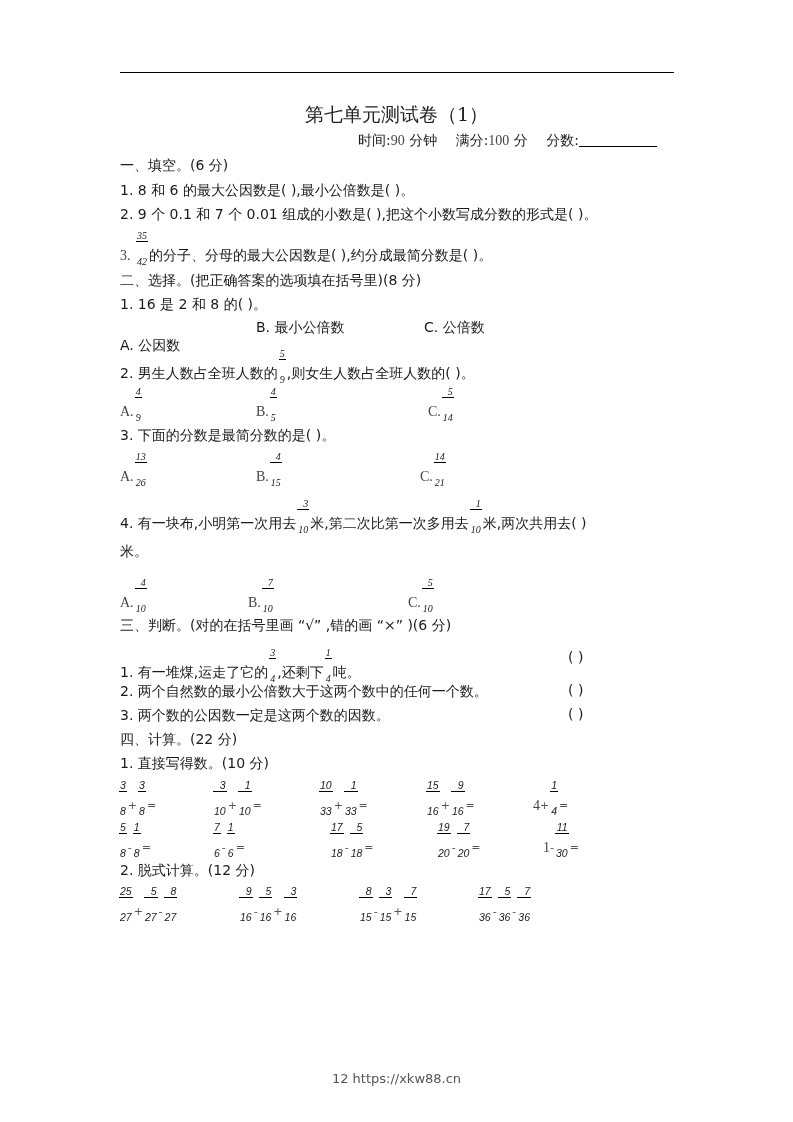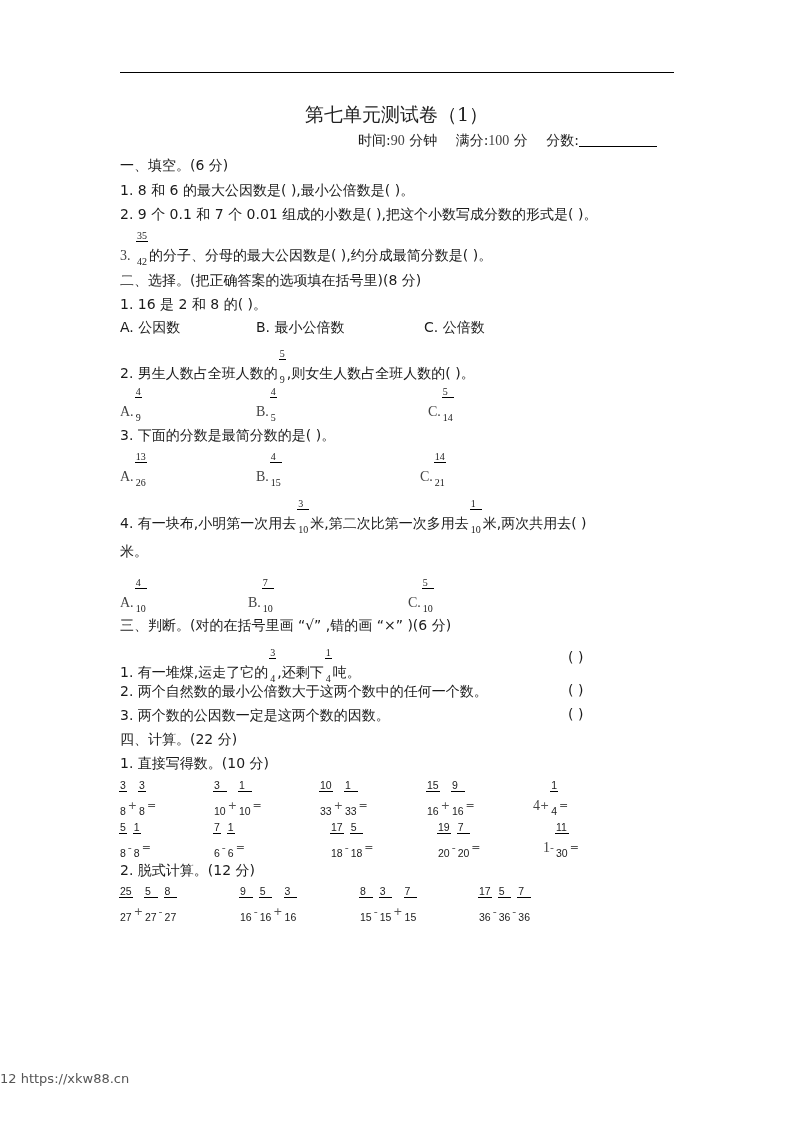--- a/index.html
+++ b/index.html
@@ -21,33 +21,34 @@
   .meta { left: 358px; top: 132px; font-size: 14px; }
   .meta .num { font-family: "Liberation Serif", serif; }
   .meta .gap { display: inline-block; width: 14px; }
   .blank {
     display: inline-block; width: 78px; border-bottom: 1px solid #000;
     height: 14px; vertical-align: -2px;
   }
   .line { font-size: 14px; line-height: 18px; }
   .num { font-family: "Liberation Serif", serif; color: #444; }
   .frac {
-    display: inline-block; vertical-align: middle; text-align: left;
+    display: inline-block; vertical-align: middle; text-align: right;
     font-family: "Liberation Serif", serif; font-size: 10px; line-height: 11px;
     margin: 0 1px;
+    font-style: italic;
   }
   .frac .n { display: block; padding: 0 1px; }
   .frac .d { display: block; border-top: 1.5px solid #000; padding: 14px 1px; }
   .frac.sans { font-family: "Liberation Sans", sans-serif; font-size: 10.5px; }
   .opt { font-size: 14px; }
   .opt .lbl { font-family: "Liberation Serif", serif; color: #444; }
   .op { font-size: 11px; color: #555; margin: 0 0px; vertical-align: middle; }
   .calc { display: flex; align-items: center; }
   .footer {
-    left: 0; width: 793px; top: 1071px; 
+    left: 0; width: 793px; top: 1071px; text-align: center;
     font-family: "DejaVu Sans", sans-serif; font-size: 13px; color: #555;
   }
   .judge { position: absolute; font-size: 14px; }
 </style>
 </head>
 <body>
 
 <div class="top-rule"></div>
 
 <div class="abs title">第七单元测试卷（1）</div>
@@ -63,21 +64,21 @@
 <div class="abs line" style="left:120px; top:156px;">一、填空。(6 分)</div>
 <div class="abs line" style="left:120px; top:181px;">1.  8 和 6 的最大公因数是(        ),最小公倍数是(        )。</div>
 <div class="abs line" style="left:120px; top:205px;">2. 9 个 0.1 和 7 个 0.01 组成的小数是(        ),把这个小数写成分数的形式是(        )。</div>
 <div class="abs line" style="left:120px; top:230px;">
   <span class="num">3.</span>
   <span class="frac"><span class="n">35</span><span class="d">42</span></span><span>的分子、分母的最大公因数是(        ),约分成最简分数是(        )。</span>
 </div>
 
 <div class="abs line" style="left:120px; top:271px;">二、选择。(把正确答案的选项填在括号里)(8 分)</div>
 <div class="abs line" style="left:120px; top:295px;text-align:center;">1.  16 是 2 和 8 的(        )。</div>
-<div class="abs opt" style="left:120px; top:319px;">A. 公因数</div>
+<div class="abs opt" style="left:120px; top:337px;">A. 公因数</div>
 <div class="abs opt" style="left:256px; top:319px;">B. 最小公倍数</div>
 <div class="abs opt" style="left:424px; top:319px;text-align:center;">C. 公倍数</div>
 
 <div class="abs line" style="left:120px; top:348px;">
   <span>2.  男生人数占全班人数的</span><span class="frac"><span class="n">5</span><span class="d">9</span></span><span>,则女生人数占全班人数的(          )。</span>
 </div>
 <div class="abs opt" style="left:120px; top:386px;">
   <span class="lbl">A.</span><span class="frac"><span class="n">4</span><span class="d">9</span></span>
 </div>
 <div class="abs opt" style="left:256px; top:386px;">

